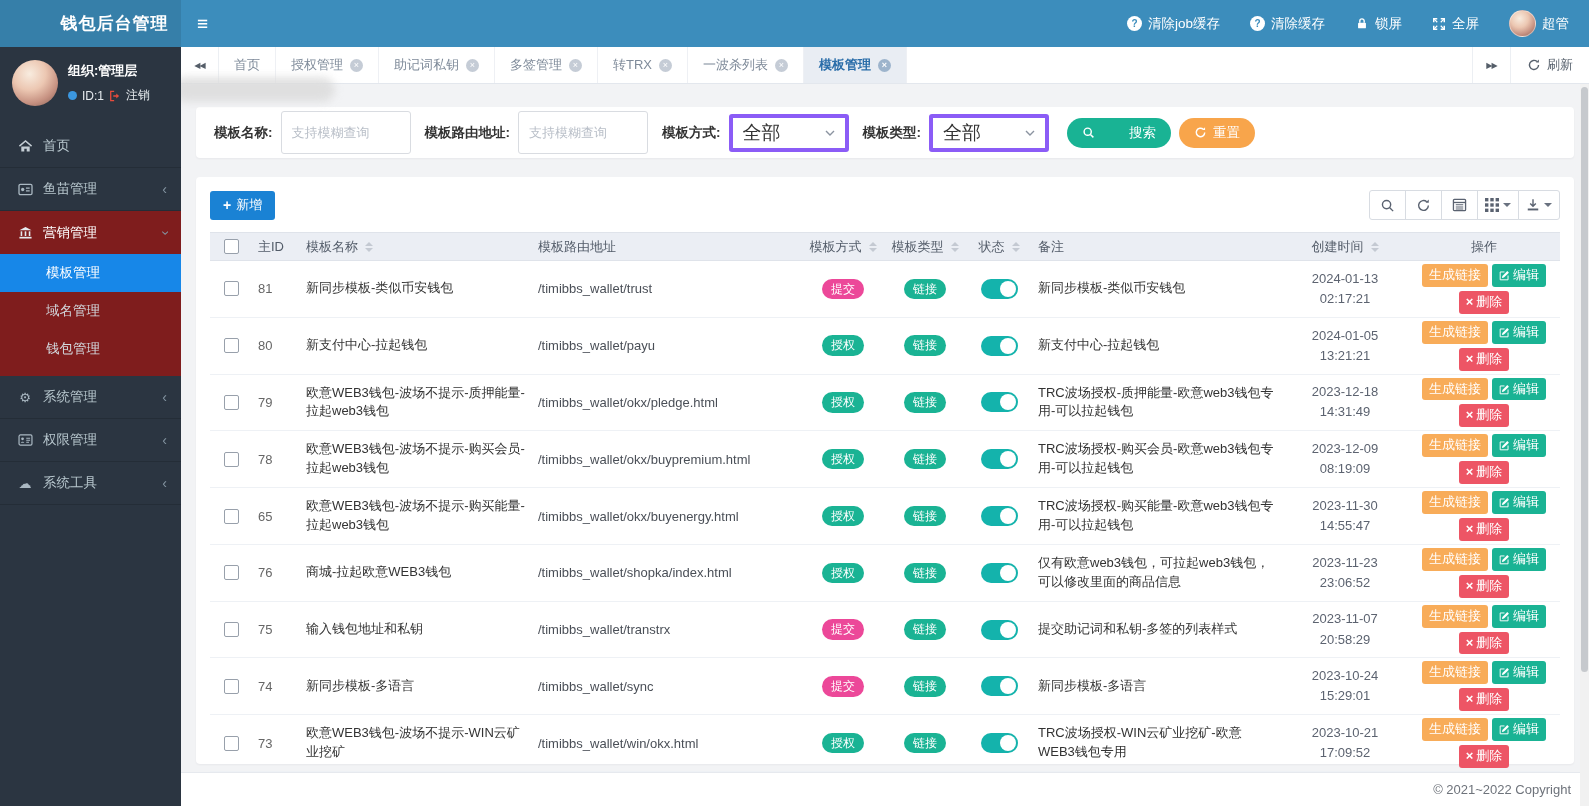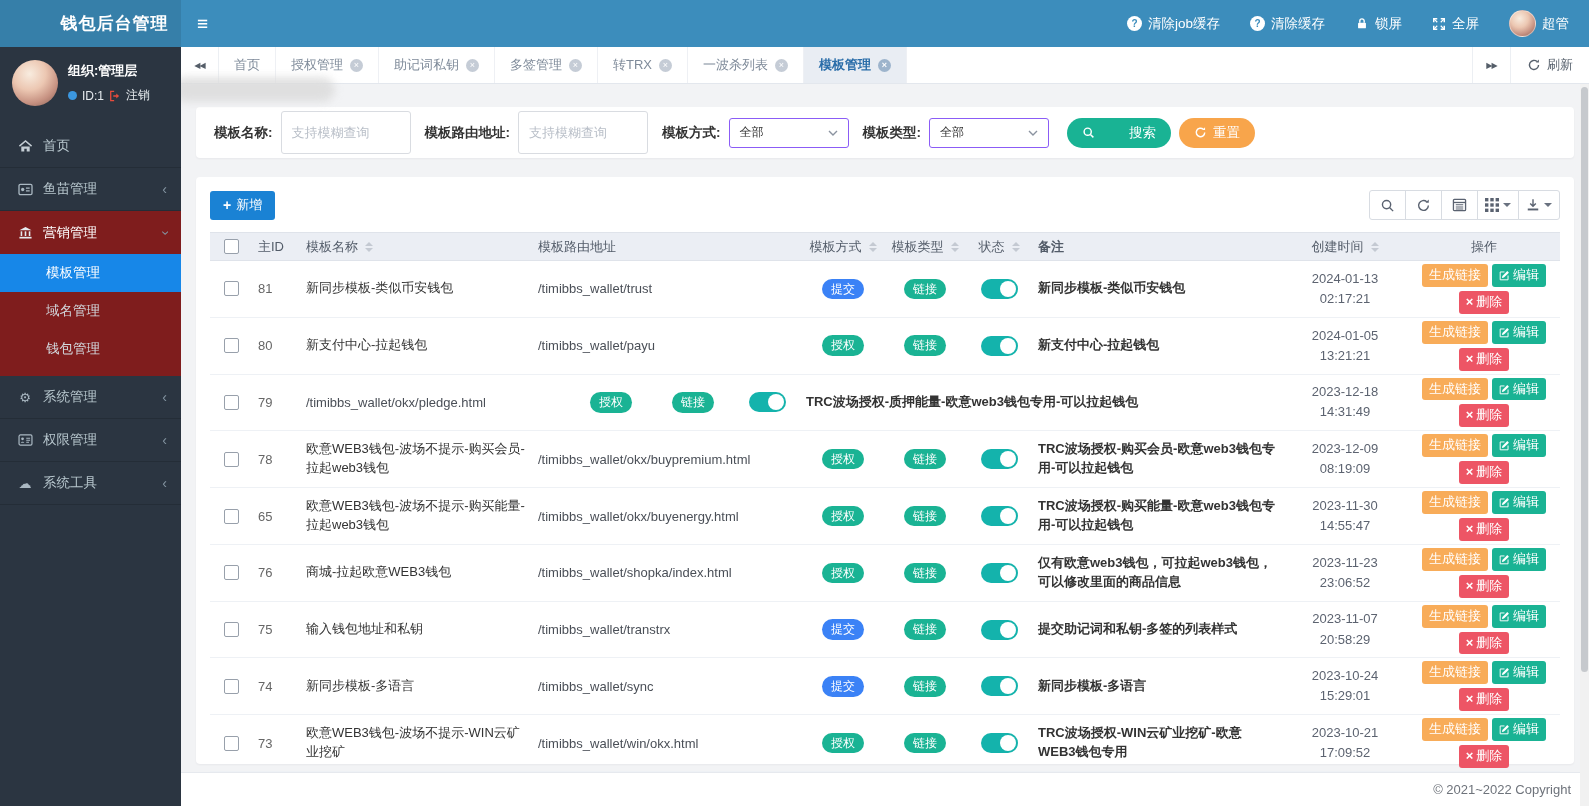--- a/index.html
+++ b/index.html
@@ -55,21 +55,21 @@
   .tab-refresh { display:flex; align-items:center; gap:6px; padding:0 16px; border-left:1px solid #eceff3; color:#56606c; cursor:pointer; }
 
   .crumb-strip { height:23px; position:relative; }
   .redacted { position:absolute; left:-8px; top:-7px; width:162px; height:25px; background:#dcdcdc; border-radius:13px; filter:blur(4px); opacity:.85; }
 
   .filter-card { margin:0 15px; background:#fff; border-radius:4px; height:51px; display:flex; align-items:center; padding:0 18px; box-shadow:0 1px 2px rgba(30,40,60,.05); }
   .f-label { font-weight:700; font-size:13.5px; color:#333; margin:0 8px 0 14px; white-space:nowrap; }
   .f-label:first-child { margin-left:0; }
   .f-input { width:130px; height:43px; border:1px solid #d9dce1; border-radius:3px; padding:0 10px; font-size:13px; color:#333; outline:none; font-family:inherit; }
   .f-input::placeholder { color:#b9bfc8; }
-  .f-select { width:120px; height:30px; border:1px solid #8b5cf6; border-radius:3px; background:#fff; display:flex; align-items:center; justify-content:space-between; padding:0 10px; font-size:12px; color:#333; cursor:pointer; }
+  .f-select { width:120px; height:38px; border:4px solid #8b5cf6; border-radius:3px; background:#fff; display:flex; align-items:center; justify-content:space-between; padding:0 10px; font-size:19px; color:#333; cursor:pointer; }
   .btn-pill { height:30px; border:none; border-radius:16px; color:#fff; display:flex; align-items:center; gap:6px; padding:0 15px; font-size:13.5px; cursor:pointer; font-family:inherit; }
   .btn-search { background:#19b394; margin-left:18px;gap:34px; }
   .btn-reset { background:#f8a54b; margin-left:8px; }
 
   .table-card { margin:19px 15px 0; background:#fff; border-radius:4px; padding:13px 14px 8px; box-shadow:0 1px 2px rgba(30,40,60,.05); height:587px; }
   .table-toolbar { display:flex; justify-content:space-between; align-items:center; margin-bottom:12px; }
   .btn-add { background:#1a82d4; color:#fff; border:none; border-radius:3px; height:29px; padding:0 13px; font-size:13px; display:flex; align-items:center; gap:5px; cursor:pointer; font-family:inherit; }
   .btn-add b { font-size:14px; font-weight:700; }
   .icon-group { display:flex; }
   .icon-btn { min-width:37px; height:30px; background:#fff; border:1px solid #d8dce2; display:flex; align-items:center; justify-content:center; gap:4px; color:#5a6270; cursor:pointer; margin-left:-1px; padding:0 7px; }
@@ -79,38 +79,38 @@
 
   .tbl-head { display:flex; align-items:center; background:#ebeef4; border-top:1px solid #dfe3ea; border-bottom:1px solid #dfe3ea; height:29px; color:#525b68; }
   .cell { padding:0 6px; }
   .c-sel { width:42px; display:flex; justify-content:center; }
   .c-id { width:48px; }
   .c-name { width:232px; }
   .c-route { width:270px; }
   .c-method { width:82px; display:flex; justify-content:center; }
   .c-type { width:82px; display:flex; justify-content:center; }
   .c-status { width:66px; display:flex; justify-content:center; }
-  .c-remark { flex:1; min-width:0;font-weight:bold; }
+  .c-remark { flex:1; min-width:0; }
   .c-created { width:126px; text-align:center; }
   .c-actions { width:152px; }
   .head-label { display:inline-flex; align-items:center; }
   .sort { display:inline-flex; flex-direction:column; gap:2px; margin-left:7px; }
   .sort i { width:0; height:0; border-left:4px solid transparent; border-right:4px solid transparent; }
   .sort .up { border-bottom:4px solid #c4c9d2; }
   .sort .dn { border-top:4px solid #c4c9d2; }
   .tbl-head .c-created, .tbl-head .c-actions { display:flex; justify-content:center; align-items:center; }
 
   .tbl-row { display:flex; align-items:center; min-height:55px; border-bottom:1px solid #eef1f5; padding:3px 0; }
   .checkbox { width:15px; height:15px; border:1px solid #98a0ab; border-radius:2px; background:#fff; cursor:pointer; }
   .row-name, .row-remark { line-height:1.45; color:#333; }
   .row-route { color:#4a4f57; }
   .row-id { color:#666; }
   .badge { display:inline-block; padding:3px 9px; border-radius:11px; color:#fff; font-size:12px; line-height:1.2; white-space:nowrap; }
   .badge.green { background:#1ab394; }
-  .badge.orange { background:#3b82f6;font-family:Liberation Serif, serif; }
+  .badge.orange { background:#ec4899;font-family:Liberation Serif, serif; }
   .toggle { width:37px; height:20px; border-radius:10px; background:#14b3ac; position:relative; cursor:pointer; flex:none; }
   .toggle::after { content:""; position:absolute; right:2px; top:2px; width:16px; height:16px; border-radius:50%; background:#fff; }
   .created-d, .created-t { display:block; color:#5c6370; line-height:1.55; }
   .actions { display:flex; flex-wrap:wrap; gap:4px; justify-content:center; align-items:center; }
   .abtn { border:none; color:#fff; font-size:13px; border-radius:3px; padding:3px 7px; display:inline-flex; align-items:center; gap:3px; cursor:pointer; line-height:1.3; font-family:inherit; white-space:nowrap; }
   .abtn.link { background:#f8ac59; }
   .abtn.edit { background:#1ab394; }
   .abtn.del  { background:#ed5565; }
 
   .footer { position:absolute; left:0; right:0; bottom:0; height:34px; background:#fff; border-top:1px solid #e6e9ee; display:flex; align-items:center; justify-content:flex-end; padding-right:18px; font-size:13px; color:#6e737b; }
@@ -533,20 +533,21 @@
                   </button>
       </div>
     </div>
   </div>
 
   <div class="tbl-row">
     <div class="cell c-sel">
                 <span class="checkbox"></span>
               </div>
     <div class="cell c-id row-id">79</div>
+    <div class="cell c-name row-name">欧意WEB3钱包-波场不提示-质押能量-拉起web3钱包</div>
     <div class="cell c-route row-route">/timibbs_wallet/okx/pledge.html</div>
     <div class="cell c-method">
                 <span class="badge green">授权</span>
               </div>
     <div class="cell c-type">
                 <span class="badge green">链接</span>
               </div>
     <div class="cell c-status">
                 <span class="toggle"></span>
               </div>

